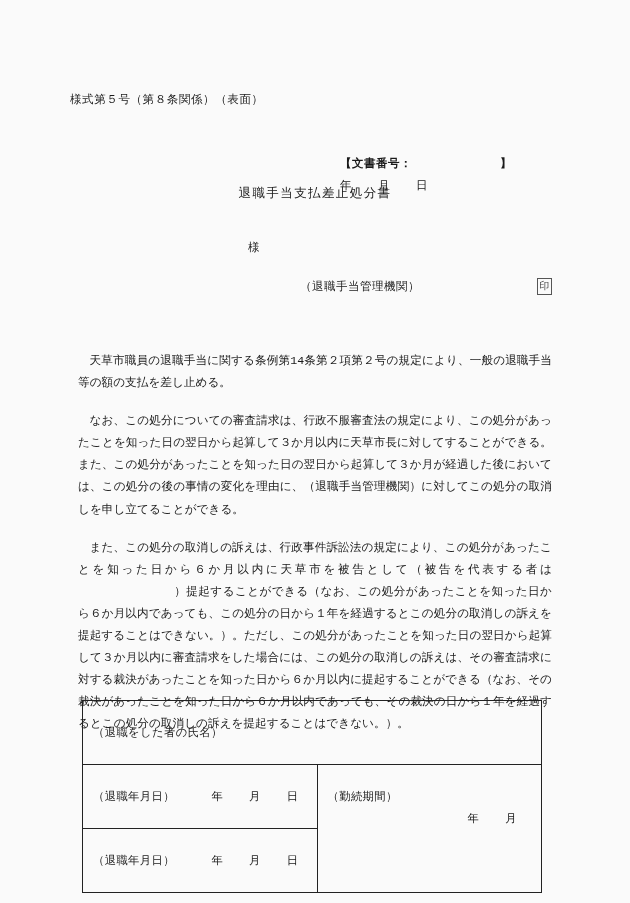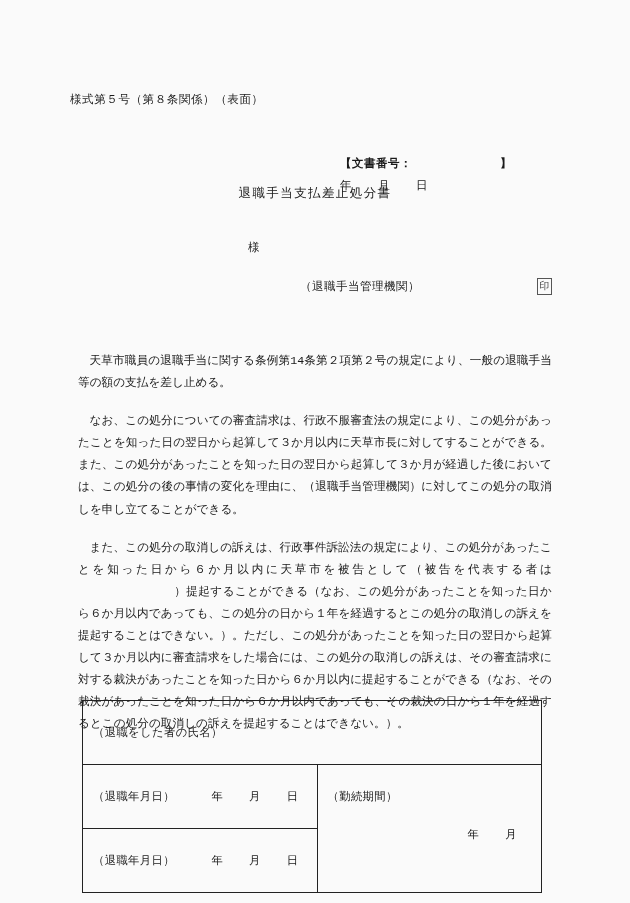--- a/index.html
+++ b/index.html
@@ -165,21 +165,21 @@
     display: inline-block;
     width: 26px;
   }
   .span-inner {
     position: relative;
     height: 52px;
   }
   .span-units {
     position: absolute;
     right: 14px;
-    top: 38px;
+    top: 22px;
     white-space: nowrap;
     text-align: right;
   }
   .span-units .sp {
     display: inline-block;
     width: 26px;
   }
 </style>
 </head>
 <body>

